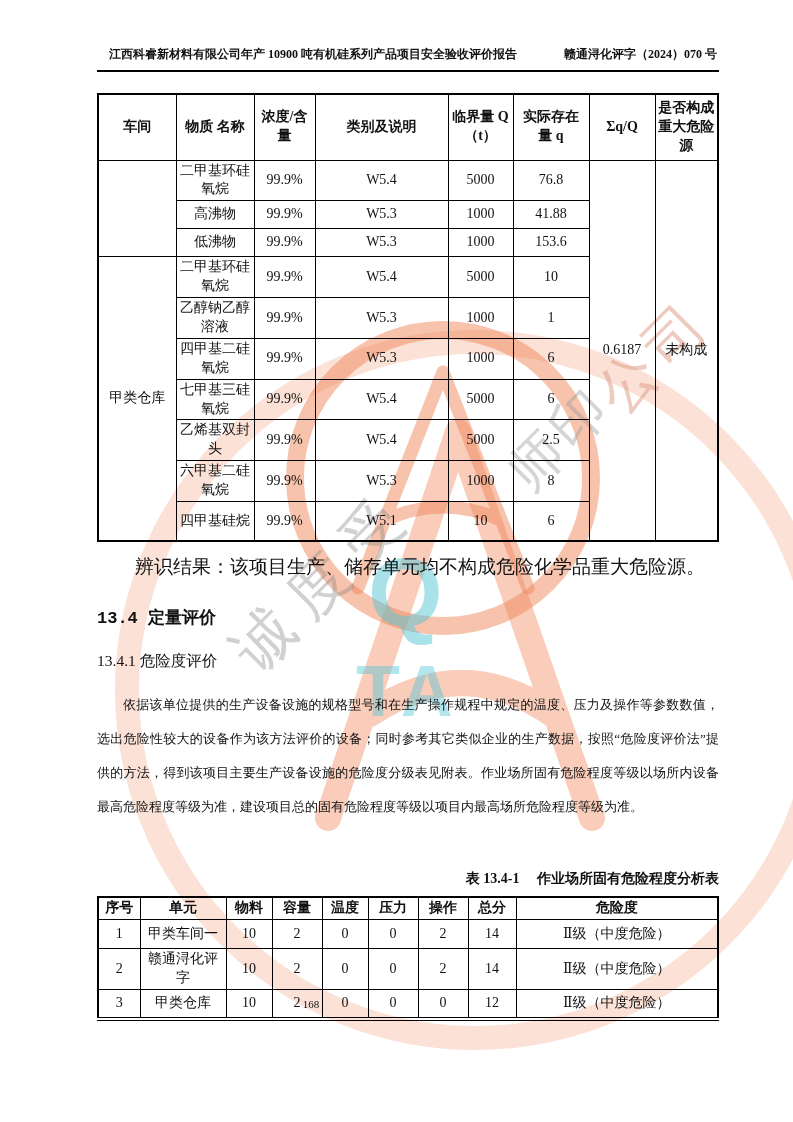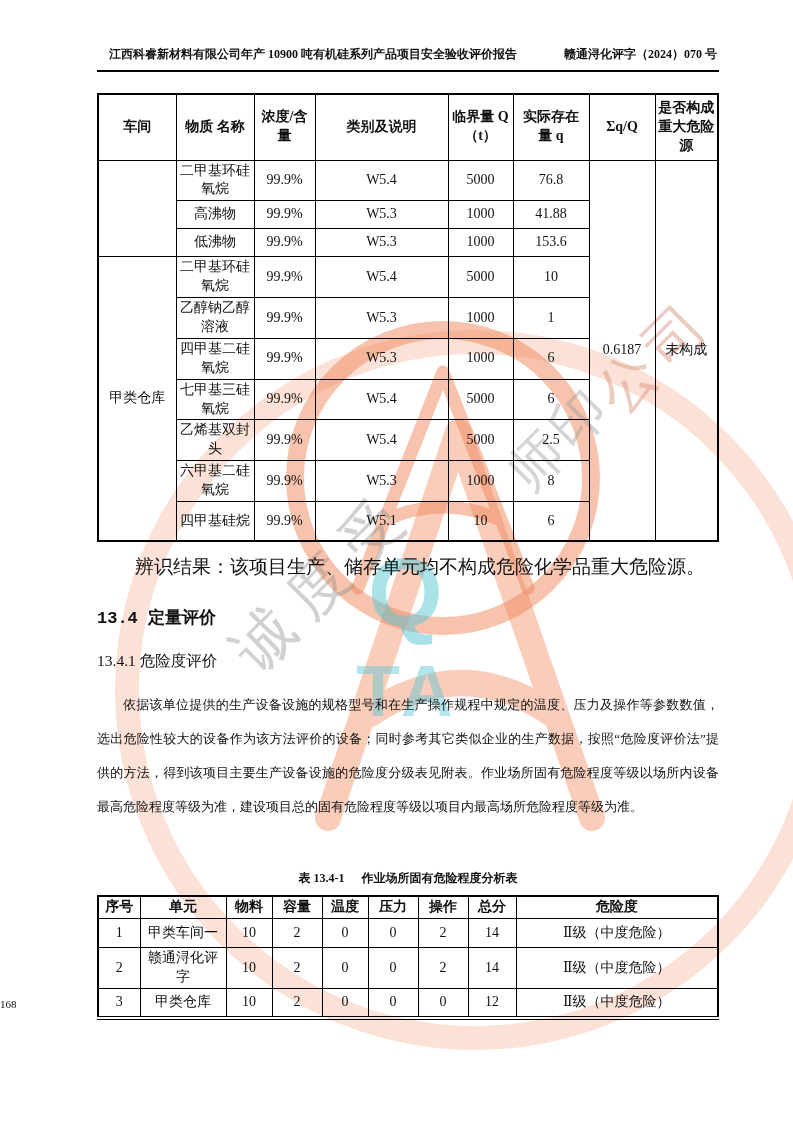--- a/index.html
+++ b/index.html
@@ -25,26 +25,26 @@
         font-size:14px;font-weight:normal;line-height:1.35;word-break:break-all;}
   th{font-weight:bold;}
   .hazard-table{margin-top:21px;}
   .hazard-table thead tr{height:66px;}
   .hazard-table .h2{height:40px;}
   .hazard-table .h1{height:28px;}
   .result-line{margin:12px 0 0 0;font-size:19px;text-indent:2em;}
   .sec-h1{margin:26px 0 0 0;font-size:17px;font-weight:bold;font-family:Liberation Mono, monospace;}
   .sec-h2{margin:22px 0 0 0;font-size:15.5px;font-weight:normal;}
   .body-para{margin:16px 0 0 0;font-size:13px;line-height:34px;text-align:justify;text-indent:2em;}
-  .tbl-caption{margin:46px 0 0 0;text-align:center;font-size:12px;font-weight:bold;}
+  .tbl-caption{margin:46px 0 0 0;text-align:right;font-size:14px;font-weight:bold;}
   .tbl-caption .cap-no{margin-right:14px;}
   .analysis-table{margin-top:8px;border-bottom:4px double #000;}
   .analysis-table thead tr{height:14px;font-family:Liberation Mono, monospace;}
   .analysis-table tbody tr{height:29px;}
-  .page-footer{position:absolute;left:0;top:998px;width:622px;text-align:left;font-size:11px;}
+  .page-footer{position:absolute;left:0;top:998px;width:622px;text-align:center;font-size:11px;}
 </style>
 </head>
 <body>
 
 <div class="page">
 
   <div class="wm-layer">
     <svg width="793" height="1122" viewBox="0 0 793 1122">
       <circle cx="443" cy="478" r="148" fill="none" stroke="#F0875A" stroke-width="18" opacity="0.50"></circle>
       <path d="M443 372 L358 588 M443 372 L528 588 M385 520 Q443 494 501 520" fill="none" stroke="#F0875A" stroke-width="13" stroke-linecap="round" opacity="0.50"></path>

